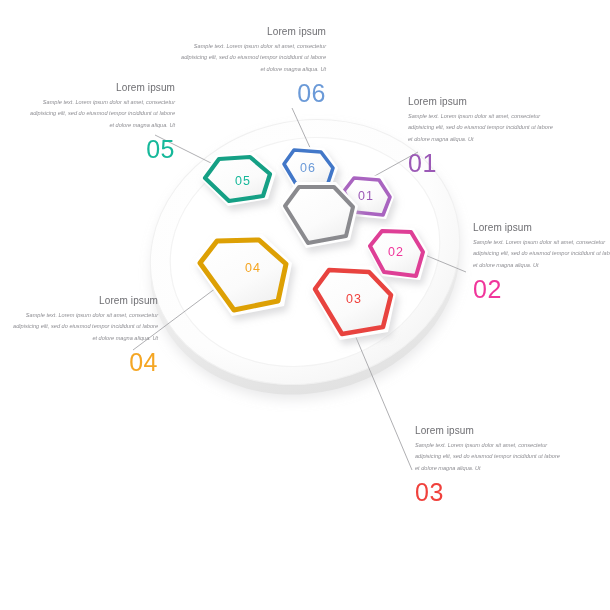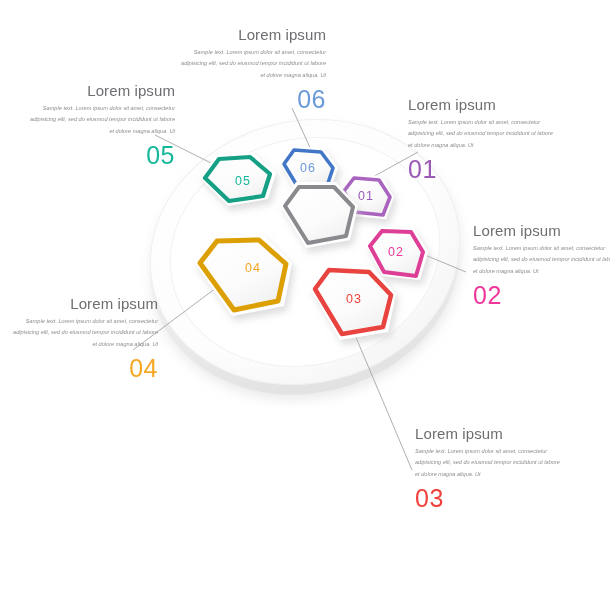--- a/index.html
+++ b/index.html
@@ -1,20 +1,20 @@
 <!DOCTYPE html>
 <html><head>
 <meta charset="utf-8">
 <style>
   html,body{margin:0;padding:0;background:#ffffff;}
   body{width:610px;height:610px;overflow:hidden;font-family:"Liberation Sans",sans-serif;}
   #stage{position:relative;width:610px;height:610px;background:#fff;}
 
   .callout{position:absolute;width:150px;}
-  .callout .title{font-size:15px;color:#6e6e72;letter-spacing:.1px;margin:0 0 4px 0;font-weight:400;}
+  .callout .title{font-size:10px;color:#6e6e72;letter-spacing:.1px;margin:0 0 4px 0;font-weight:400;}
   .callout .body{font-size:5.6px;line-height:2.02;color:#8e8e93;font-style:italic;margin:0;}
   .callout .num{font-size:25px;line-height:1;margin-top:6px;font-weight:400;letter-spacing:.5px;}
   .ta-r{text-align:right;}
   .ta-l{text-align:left;}
 
   
   #c06{left:176px;top:26px;}
   #c05{left:25px;top:82px;}
   #c01{left:408px;top:96px;}
   #c02{left:473px;top:222px;}

